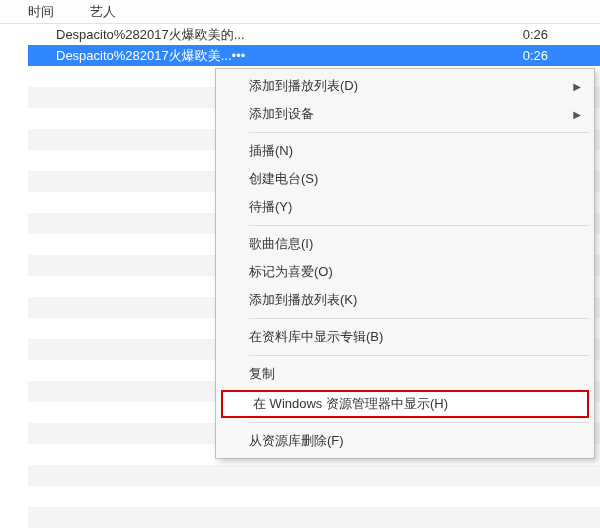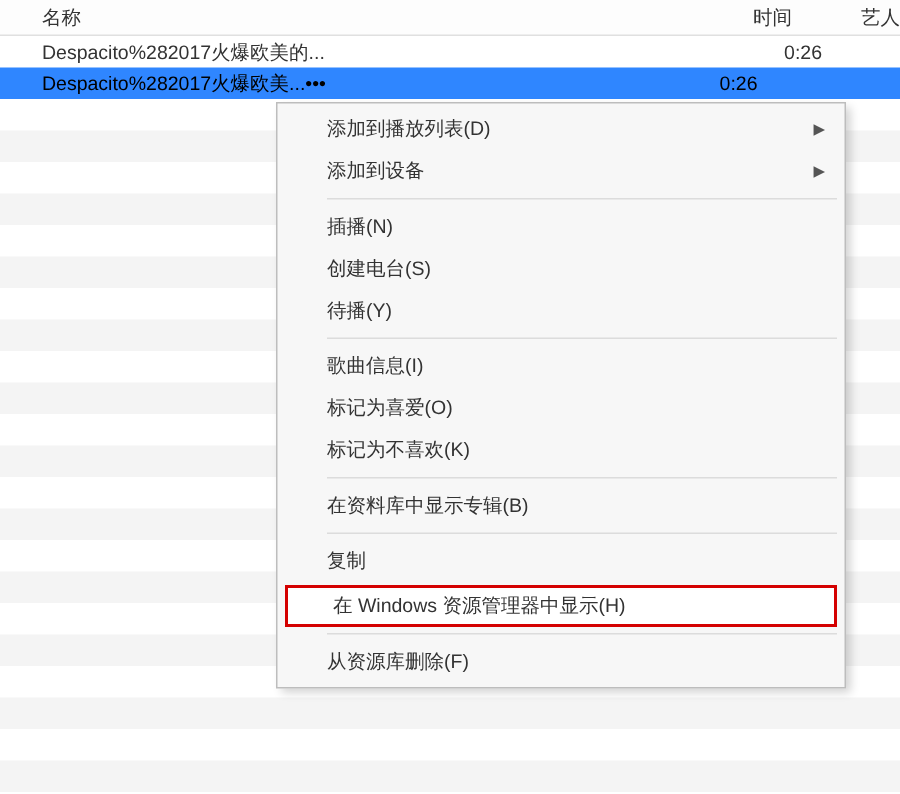--- a/index.html
+++ b/index.html
@@ -7,37 +7,38 @@
   .header {
     display: flex;
     align-items: center;
     height: 24px;
     border-bottom: 1px solid #e0e0e0;
     background: #fdfdfd;
     padding-left: 28px;
   }
   .col-name { flex: 1; }
   .col-time { width: 52px; padding-right: 6px; }
-  .col-artist { width: 46px; text-align: right; }
+  .col-artist { width: 46px; text-align: center; }
   .rows { position: relative; }
   .row {
     display: flex;
     align-items: center;
     height: 21px;
     padding-left: 28px;
+    margin-left: 28px;
   }
   .row.stripe { background: #f4f4f4; }
-  .row.selected { background: #2f86ff; color: #000000; gap: 43px; }
+  .row.selected { background: #2f86ff; color: #ffffff; }
   .row .col-name { flex: 1; white-space: nowrap; overflow: hidden; text-overflow: ellipsis; }
   .row .col-time { width: 52px; text-align: right; padding-right: 6px; }
   .row .col-artist { width: 46px; }
   .context-menu {
     position: absolute;
     top: 68px;
-    left: 184px;
+    left: 215px;
     width: 380px;
     background: #f7f7f7;
     border: 1px solid #bdbdbd;
     box-shadow: 3px 3px 6px rgba(0,0,0,0.18);
     padding: 3px 3px;
   }
   .menu-item {
     display: flex;
     align-items: center;
     height: 28px;
@@ -62,21 +63,20 @@
     border: 2px solid #d40000;
     margin: 2px 2px;
     padding-right: 24px;
     background: #ffffff;
   }
 </style>
 </head>
 <body>
 
 <div class="header">
-  <div class="col-name">名称</div>
   <div class="col-time">时间</div>
   <div class="col-artist">艺人</div>
 </div>
 
 <div class="rows">
   <div class="row">
     <div class="col-name">Despacito%282017火爆欧美的...</div>
     <div class="col-time">0:26</div>
     <div class="col-artist"></div>
   </div>
@@ -129,21 +129,21 @@
     <span>待播(Y)</span>
   </div>
   <div class="menu-sep"></div>
   <div class="menu-item">
     <span>歌曲信息(I)</span>
   </div>
   <div class="menu-item">
     <span>标记为喜爱(O)</span>
   </div>
   <div class="menu-item">
-    <span>标记为不喜欢(K)</span>
+    <span>添加到播放列表(K)</span>
   </div>
   <div class="menu-sep"></div>
   <div class="menu-item">
     <span>在资料库中显示专辑(B)</span>
   </div>
   <div class="menu-sep"></div>
   <div class="menu-item">
     <span>复制</span>
   </div>
   <div class="menu-item menu-highlight">

